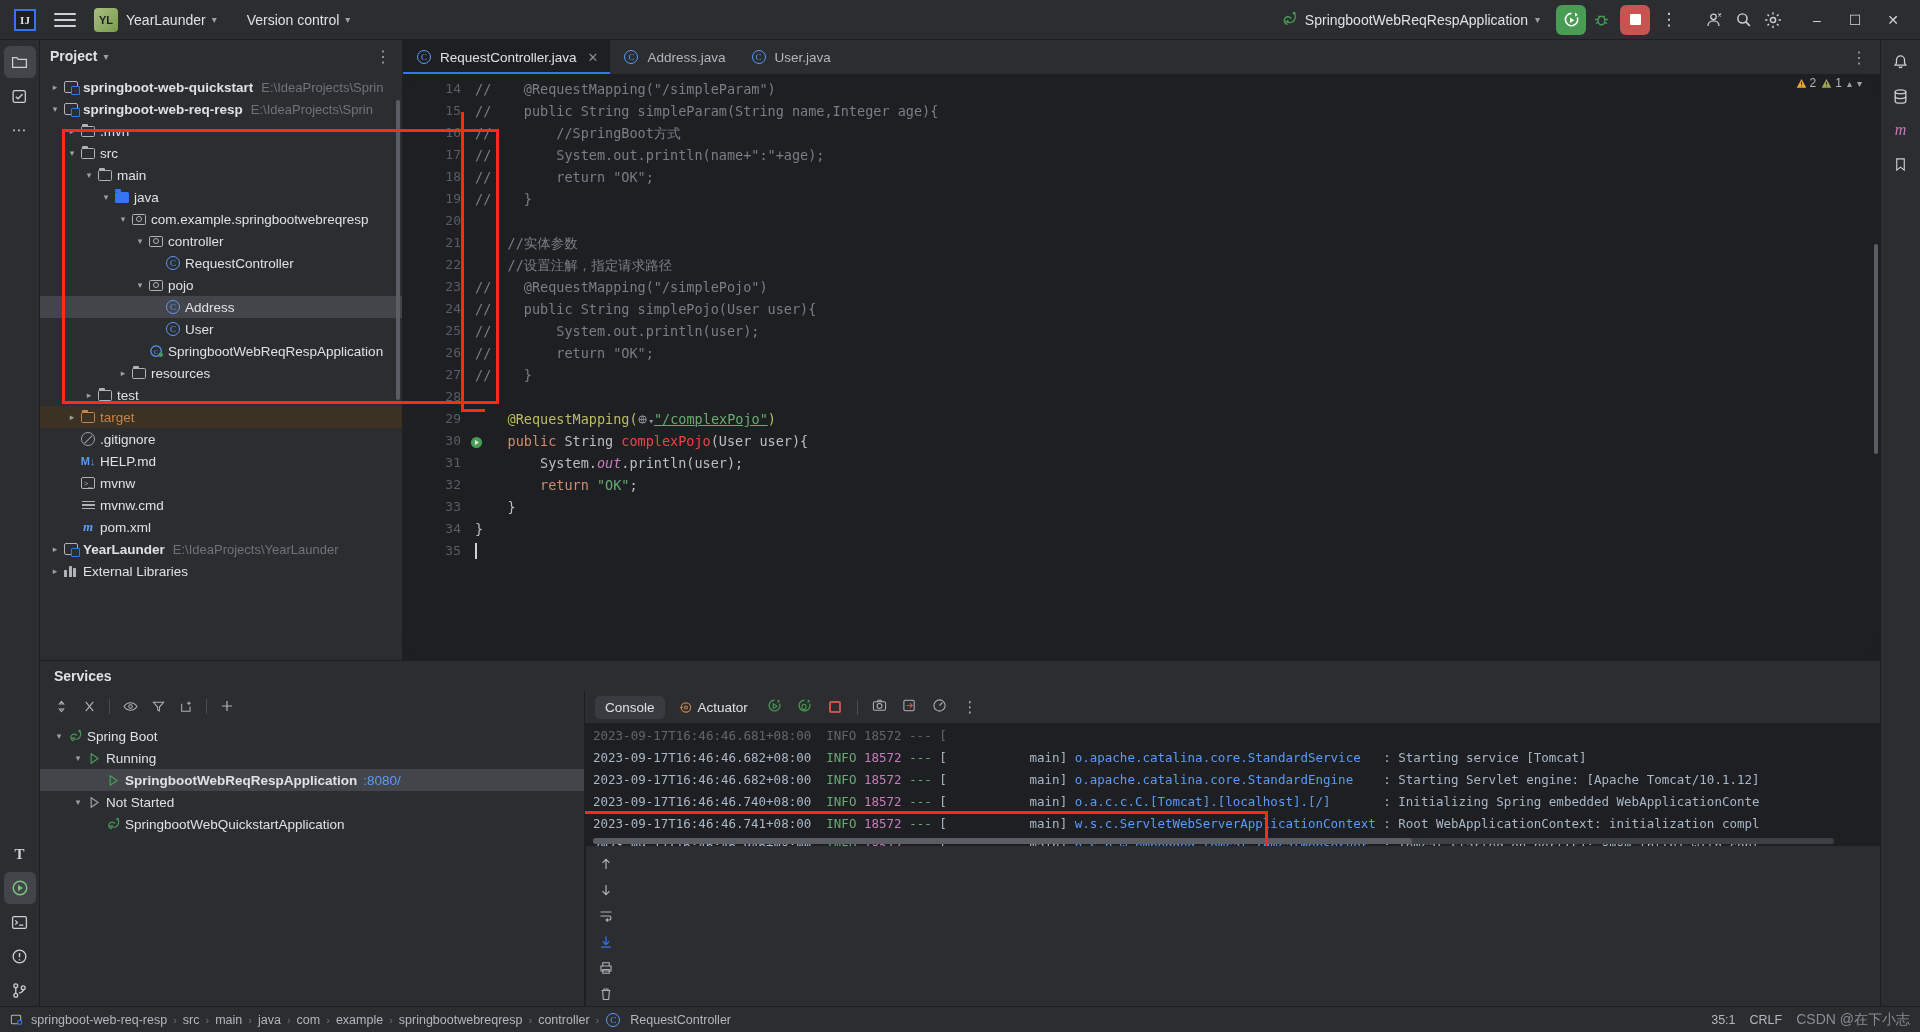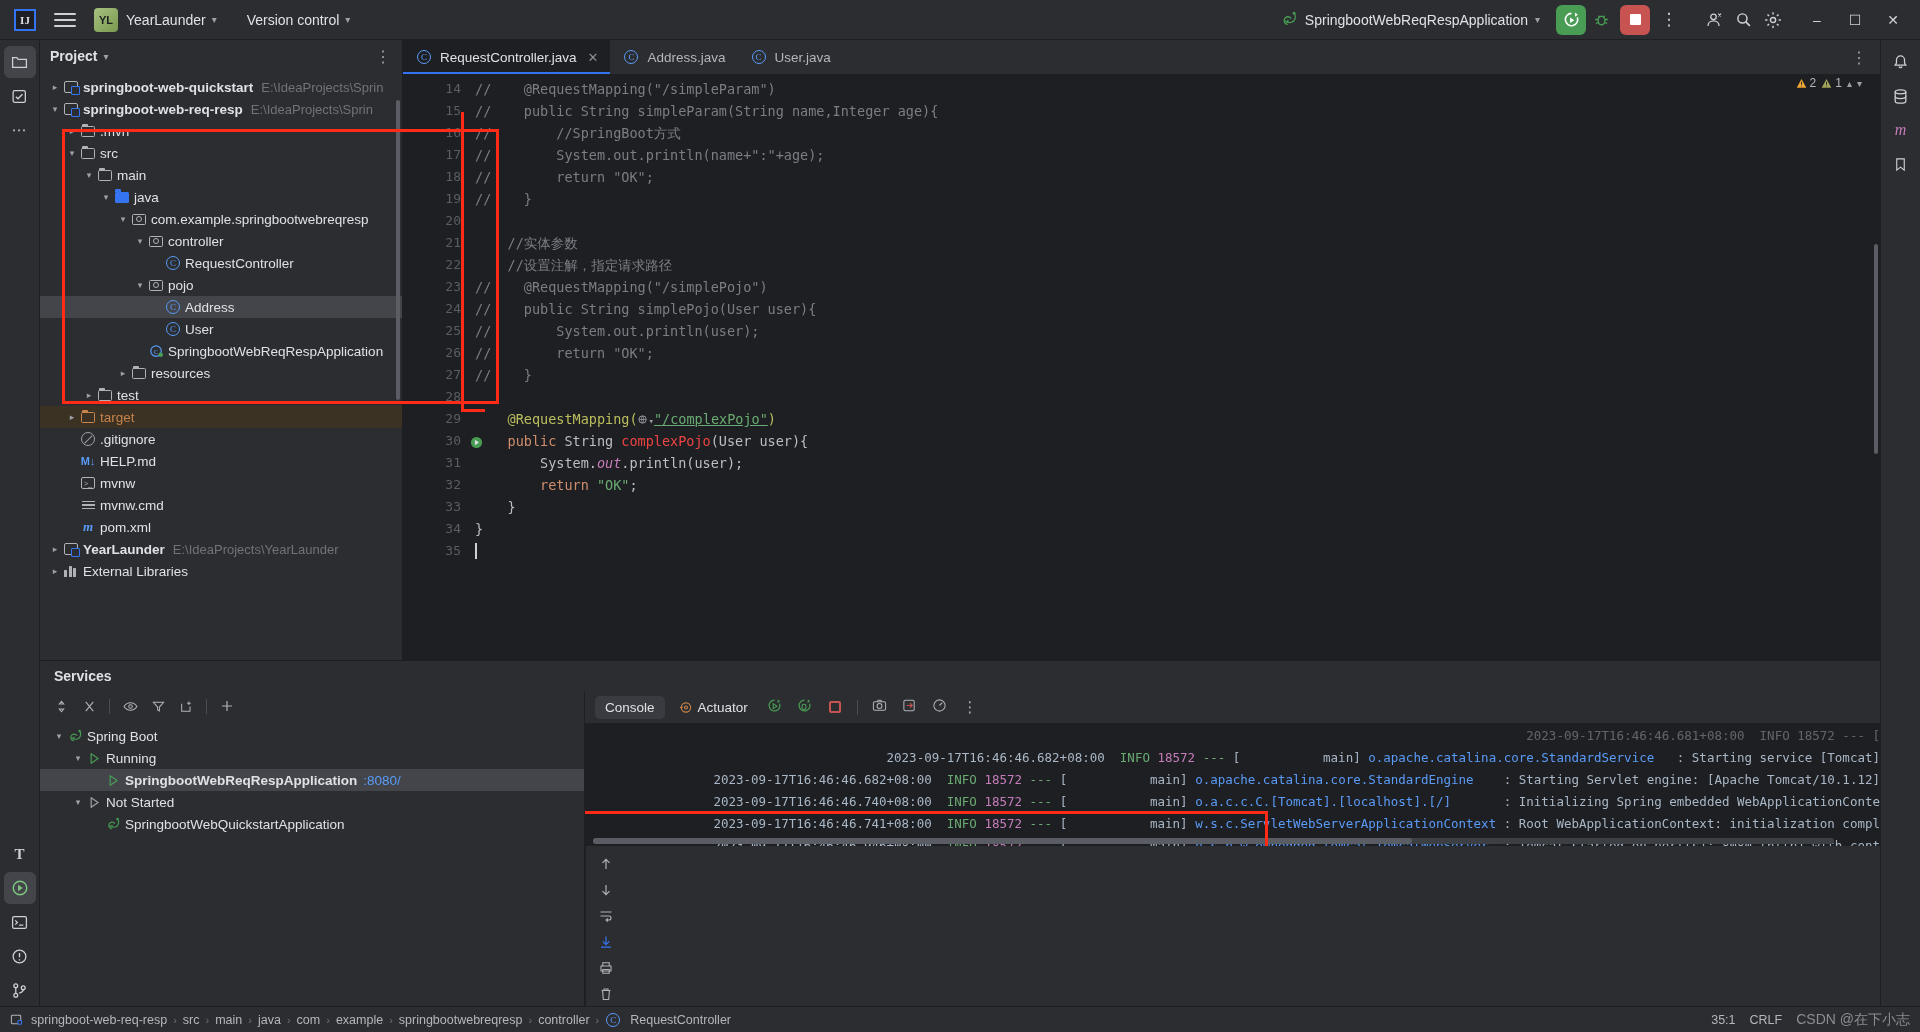--- a/index.html
+++ b/index.html
@@ -149,21 +149,21 @@
   .svc-body{flex:1 1 auto;display:flex;min-height:0;}
   .svc-left{width:545px;flex:0 0 545px;display:flex;flex-direction:column;border-right:1px solid #1e1f22;}
   .svc-toolbar{height:30px;display:flex;align-items:center;gap:2px;padding:0 8px;flex:0 0 30px;}
   .tb-btn{width:26px;height:24px;display:flex;align-items:center;justify-content:center;border-radius:4px;cursor:pointer;color:#b0b2b8;}
   .tb-sep{width:1px;height:15px;background:#4a4c50;margin:0 5px;}
   .svc-tree{flex:1 1 auto;font-size:13.5px;padding-top:4px;overflow:hidden;}
   .svc-right{flex:1 1 auto;display:flex;flex-direction:column;min-width:0;}
   .con-tabs{height:32px;display:flex;align-items:center;gap:4px;padding:0 10px;flex:0 0 32px;}
   .con-tab{padding:4px 10px;font-size:13.5px;border-radius:5px;cursor:pointer;color:#dfe1e5;display:flex;align-items:center;gap:6px;}
   .con-tab.sel{background:#393b40;}
-  .con-area{flex:1 1 auto;background:#1e1f22;position:relative;overflow:hidden;min-height:0;display:flex;text-align:right;}
+  .con-area{flex:1 1 auto;background:#1e1f22;position:relative;overflow:hidden;min-height:0;display:flex;}
   .con-text{flex:1 1 auto;font-family:"DejaVu Sans Mono",monospace;font-size:12.5px;line-height:22px;padding:2px 0 0 8px;white-space:pre;overflow:hidden;}
   .lg-ts{color:#a9b7c6;}
   .lg-info{color:#6aab73;}
   .lg-pid{color:#c77dbb;}
   .lg-dash{color:#6aab73;}
   .lg-thread{color:#a9b7c6;}
   .lg-cls{color:#5a9bf8;}
   .lg-msg{color:#a9b7c6;}
   .con-rail{width:40px;flex:0 0 40px;background:#2b2d30;display:flex;flex-direction:column;align-items:center;padding-top:6px;gap:2px;border-left:1px solid #1e1f22;}
   .hscroll{position:absolute;left:8px;right:46px;bottom:2px;height:6px;background:#3c3f43;border-radius:3px;}

